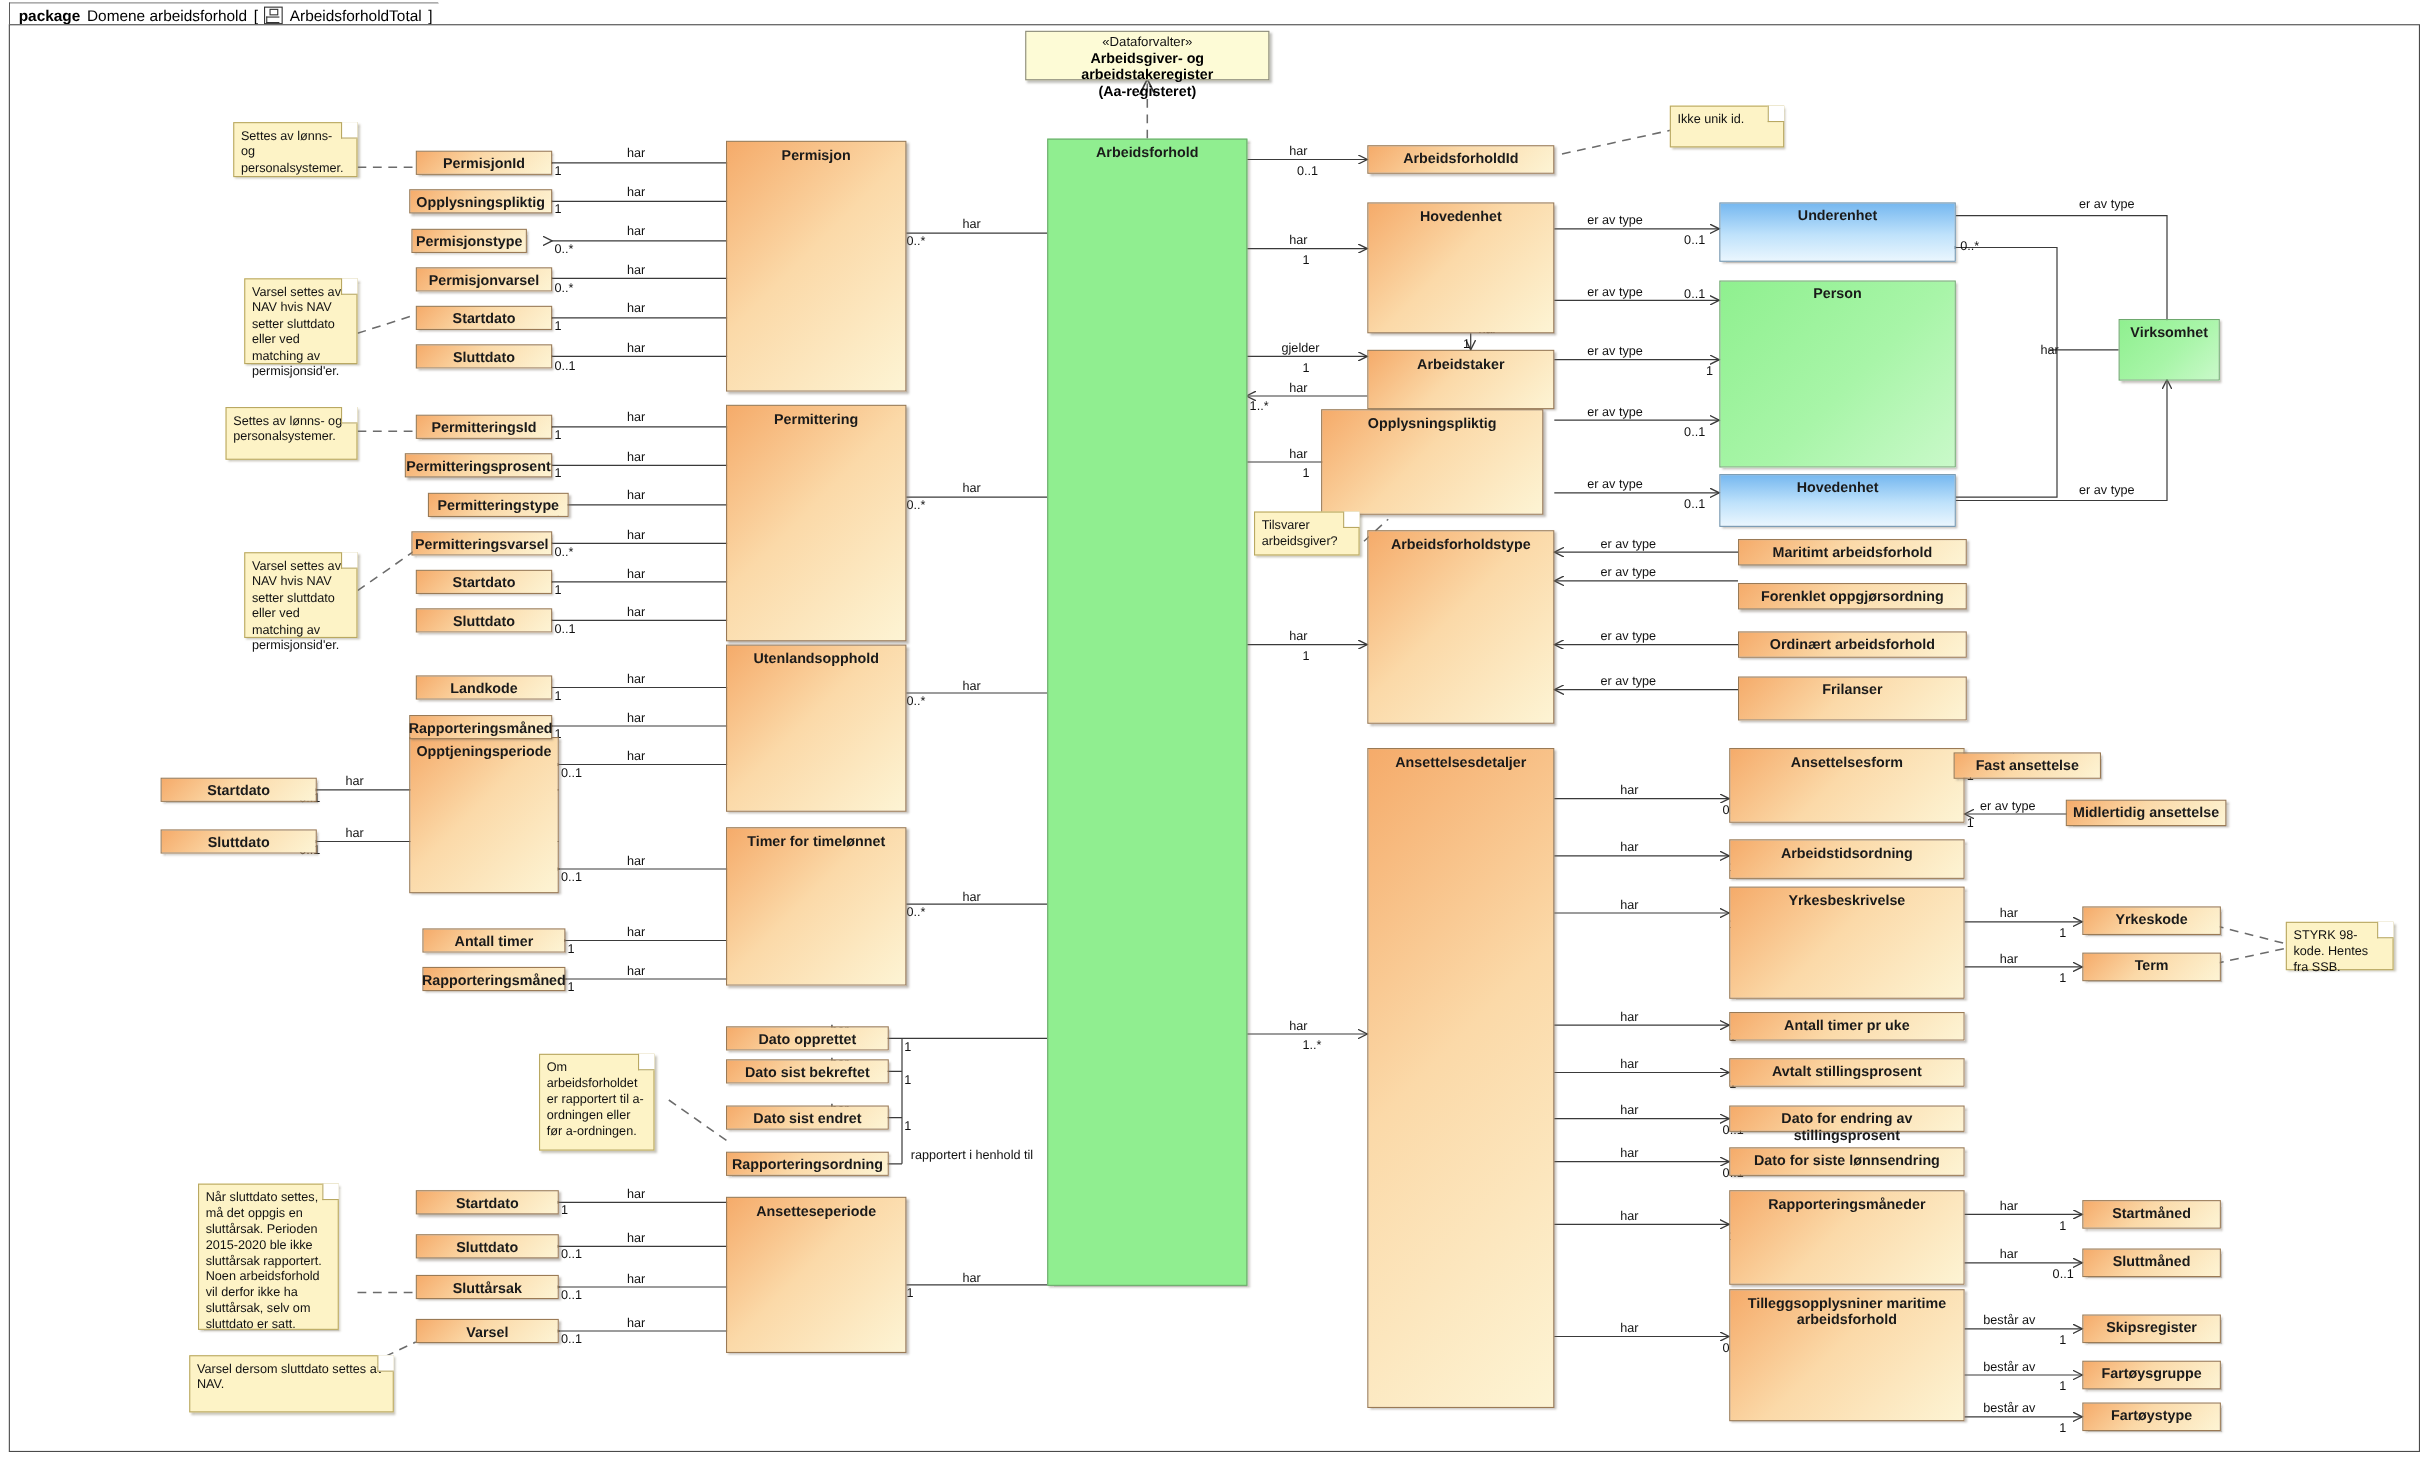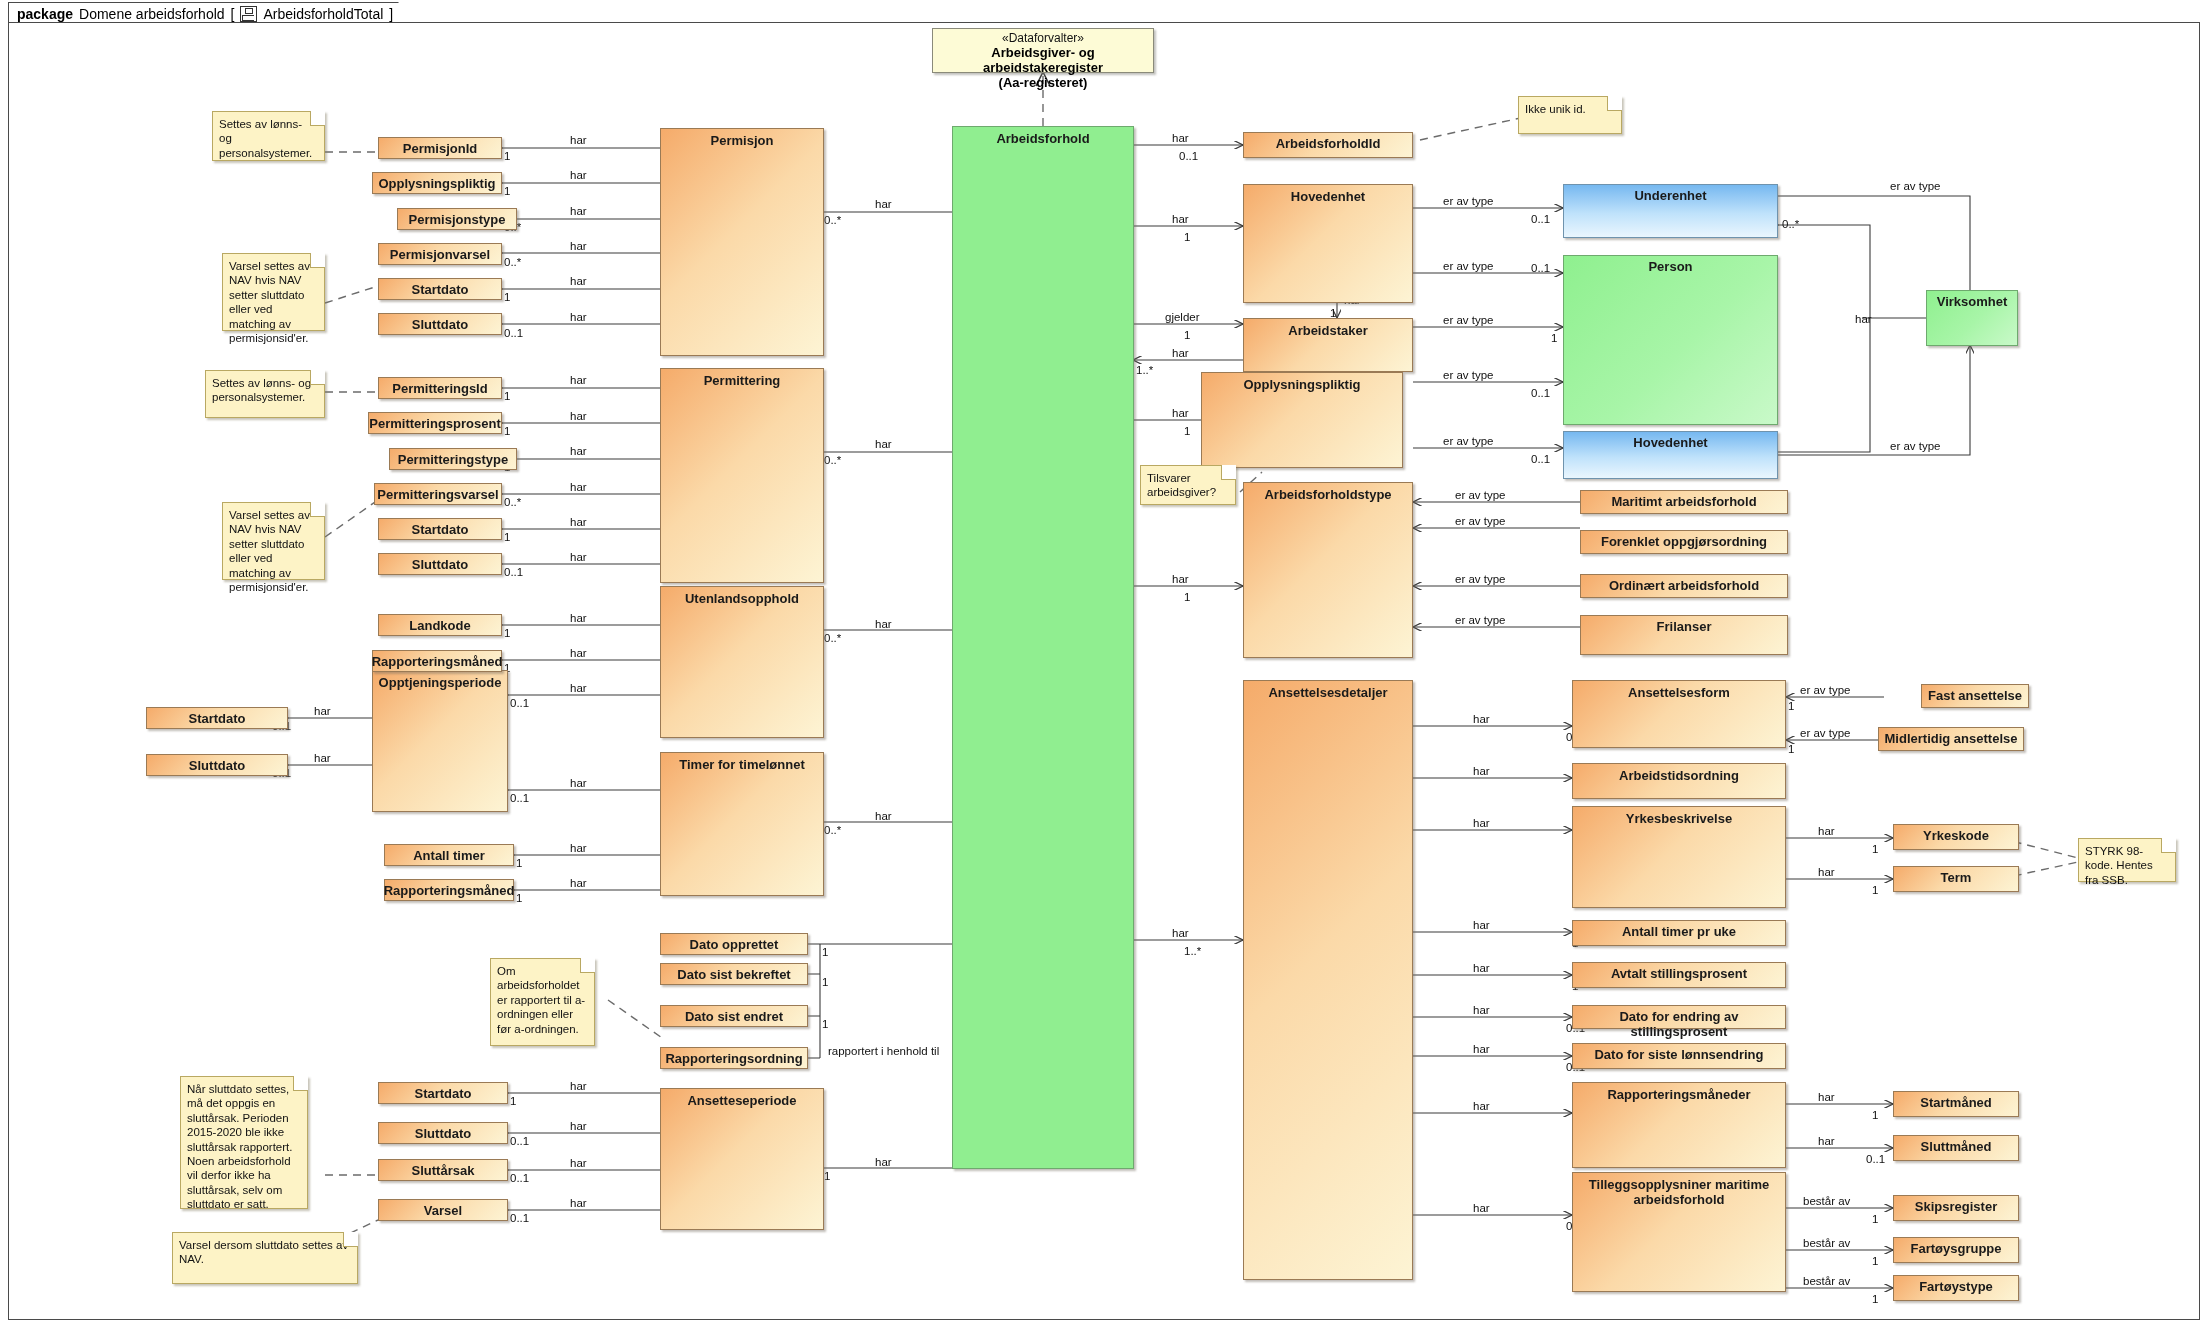--- a/index.html
+++ b/index.html
@@ -379,21 +379,21 @@
   <div class="cls tall" style="left:372px;top:670px;width:136px;height:142px">
     <span>Opptjeningsperiode</span>
   </div>
 
   <div class="cls" style="left:378px;top:137px;width:124px;height:22px">
     <span>PermisjonId</span>
     </div>
   <div class="cls" style="left:372px;top:172px;width:130px;height:22px">
     <span>Opplysningspliktig</span>
     </div>
-  <div class="cls" style="left:397px;top:208px;width:120px;height:22px">
+  <div class="cls" style="left:374px;top:208px;width:105px;height:22px">
     <span>Permisjonstype</span>
     </div>
   <div class="cls" style="left:378px;top:243px;width:124px;height:22px">
     <span>Permisjonvarsel</span>
     </div>
   <div class="cls" style="left:378px;top:278px;width:124px;height:22px">
     <span>Startdato</span>
     </div>
   <div class="cls" style="left:378px;top:313px;width:124px;height:22px">
     <span>Sluttdato</span>
@@ -531,21 +531,21 @@
   <div class="cls" style="left:1572px;top:1043px;width:214px;height:26px">
     <span>Dato for siste lønnsendring</span>
     </div>
   <div class="cls tall" style="left:1572px;top:1082px;width:214px;height:86px">
     <span>Rapporteringsmåneder</span>
     </div>
   <div class="cls tall" style="left:1572px;top:1172px;width:214px;height:120px">
     <span>Tilleggsopplysniner maritime arbeidsforhold</span>
     </div>
 
-  <div class="cls" style="left:1921px;top:684px;width:108px;height:24px">
+  <div class="cls" style="left:1776px;top:684px;width:134px;height:24px">
     <span>Fast ansettelse</span>
     </div>
   <div class="cls" style="left:1878px;top:727px;width:146px;height:24px">
     <span>Midlertidig ansettelse</span>
     </div>
   <div class="cls" style="left:1893px;top:824px;width:126px;height:26px">
     <span>Yrkeskode</span>
     </div>
   <div class="cls" style="left:1893px;top:866px;width:126px;height:26px">
     <span>Term</span>

